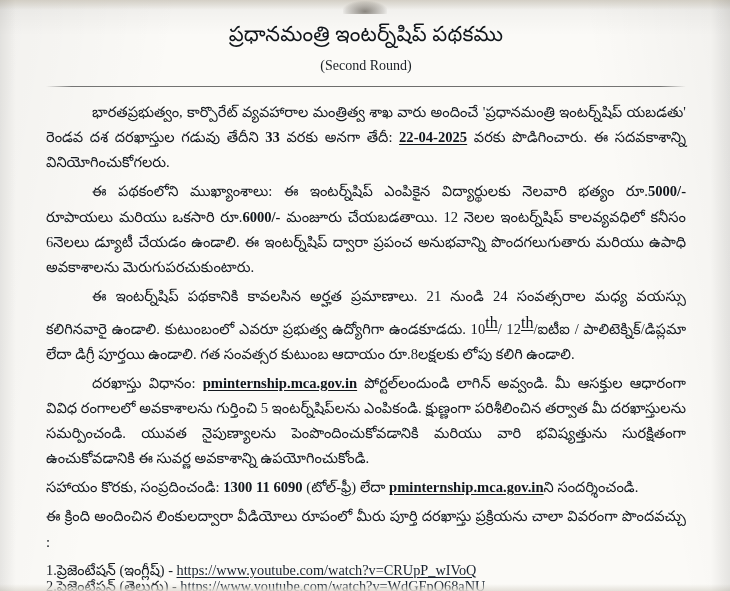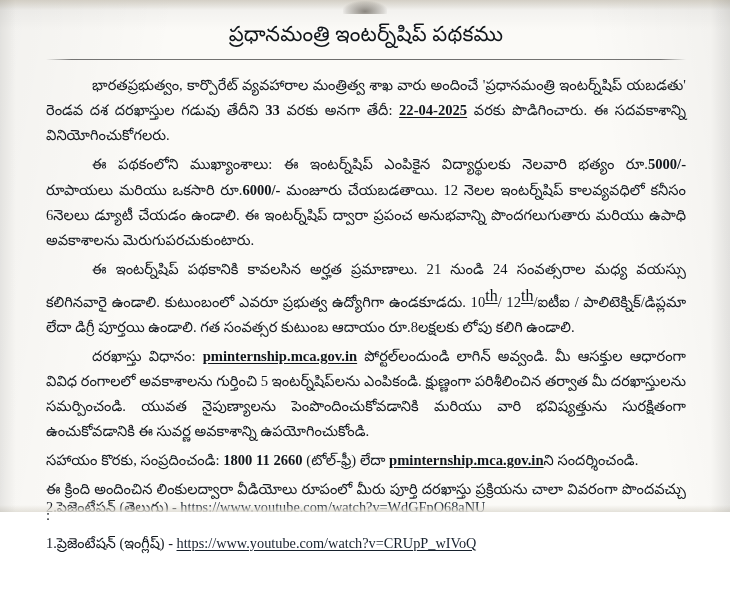--- a/index.html
+++ b/index.html
@@ -10,21 +10,21 @@
   body {
     width: 730px;
     height: 591px;
     overflow: hidden;
     font-family: "Liberation Serif", serif;
     color: #14181c;
   }
   .page {
     position: relative;
     width: 730px;
-    height: 512px;
+    height: 591px;
     background: #fbfaf7;
     background-image:
       linear-gradient(100deg, rgba(0,0,0,0.035) 0%, rgba(0,0,0,0) 22%),
       linear-gradient(260deg, rgba(0,0,0,0.04) 0%, rgba(0,0,0,0) 18%),
       linear-gradient(180deg, rgba(0,0,0,0.05) 0%, rgba(255,255,255,0) 6%);
     box-sizing: border-box;
     padding: 0 44px 0 46px;
   }
   .top-smudge {
     position: absolute;
@@ -139,29 +139,30 @@
   }
 </style>
 </head>
 <body>
 
 <div class="page">
   <div class="top-smudge"></div>
   <div class="crest"></div>
 
   <div class="title">ప్రధానమంత్రి ఇంటర్న్‌షిప్ పథకము</div>
+  <div class="round">(Second Round)</div>
 
   <div class="rule"></div>
 
   <div class="body">
     <p class="para indent" id="p1"><span>భారతప్రభుత్వం, కార్పొరేట్ వ్యవహారాల మంత్రిత్వ శాఖ వారు అందించే </span><span>'ప్రధానమంత్రి ఇంటర్న్‌షిప్ యబడతు'</span><span> రెండవ దశ దరఖాస్తుల గడువు తేదీని </span><b class="bold">33</b><span> వరకు అనగా తేదీ: </span><b class="bold ul">22-04-2025</b><span> వరకు పొడిగించారు. ఈ సదవకాశాన్ని వినియోగించుకోగలరు.</span></p>
     <p class="para indent sp" id="p2"><span>ఈ పథకంలోని ముఖ్యాంశాలు: ఈ ఇంటర్న్‌షిప్ ఎంపికైన విద్యార్థులకు నెలవారి భత్యం రూ.</span><b class="bold">5000/-</b><span> రూపాయలు మరియు ఒకసారి రూ.</span><b class="bold">6000/-</b><span> మంజూరు చేయబడతాయి. 12 నెలల ఇంటర్న్‌షిప్ కాలవ్యవధిలో కనీసం 6నెలలు డ్యూటీ చేయడం ఉండాలి. ఈ ఇంటర్న్‌షిప్ ద్వారా ప్రపంచ అనుభవాన్ని పొందగలుగుతారు మరియు ఉపాధి అవకాశాలను మెరుగుపరచుకుంటారు.</span></p>
     <p class="para indent sp" id="p3"><span>ఈ ఇంటర్న్‌షిప్ పథకానికి కావలసిన అర్హత ప్రమాణాలు. 21 నుండి 24 సంవత్సరాల మధ్య వయస్సు కలిగినవారై ఉండాలి. కుటుంబంలో ఎవరూ ప్రభుత్వ ఉద్యోగిగా ఉండకూడదు. 10</span><span class="sup ul">th</span><span>/ 12</span><span class="sup ul">th</span><span>/ఐటీఐ / పాలిటెక్నిక్/డిప్లమా లేదా డిగ్రీ పూర్తయి ఉండాలి. గత సంవత్సర కుటుంబ ఆదాయం రూ.8లక్షలకు లోపు కలిగి ఉండాలి.</span></p>
     <p class="para indent sp" id="p4"><span>దరఖాస్తు విధానం: </span><b class="bold ul">pminternship.mca.gov.in</b><span> పోర్టల్‌లందుండి లాగిన్ అవ్వండి. మీ ఆసక్తుల ఆధారంగా వివిధ రంగాలలో అవకాశాలను గుర్తించి 5 ఇంటర్న్‌షిప్‌లను ఎంపికండి. క్షుణ్ణంగా పరిశీలించిన తర్వాత మీ దరఖాస్తులను సమర్పించండి. యువత నైపుణ్యాలను పెంపొందించుకోవడానికి మరియు వారి భవిష్యత్తును సురక్షితంగా ఉంచుకోవడానికి ఈ సువర్ణ అవకాశాన్ని ఉపయోగించుకోండి.</span></p>
-    <p class="para sp" id="p5"><span>సహాయం కొరకు, సంప్రదించండి: </span><b class="bold">1800 11 2660</b><span> (టోల్-ఫ్రీ) లేదా </span><b class="bold ul">pminternship.mca.gov.in</b><span>ని సందర్శించండి.</span></p>
+    <p class="para sp" id="p5"><span>సహాయం కొరకు, సంప్రదించండి: </span><b class="bold">1300 11 6090</b><span> (టోల్-ఫ్రీ) లేదా </span><b class="bold ul">pminternship.mca.gov.in</b><span>ని సందర్శించండి.</span></p>
     <p class="para sp" id="p6"><span>ఈ క్రింది అందించిన లింకులద్వారా వీడియోలు రూపంలో మీరు పూర్తి దరఖాస్తు ప్రక్రియను చాలా వివరంగా పొందవచ్చు :</span></p>
 
     <p class="list-line">
       <span>1.</span><span>ప్రెజెంటేషన్ (ఇంగ్లీష్) - </span><a class="link" href="#">https://www.youtube.com/watch?v=CRUpP_wIVoQ</a>
     </p>
   </div>
 
   <div class="cut">
     <p class="list-line">
       <span>2.</span><span>ప్రెజెంటేషన్ (తెలుగు) - </span><a class="link" href="#">https://www.youtube.com/watch?v=WdGFpQ68aNU</a>

